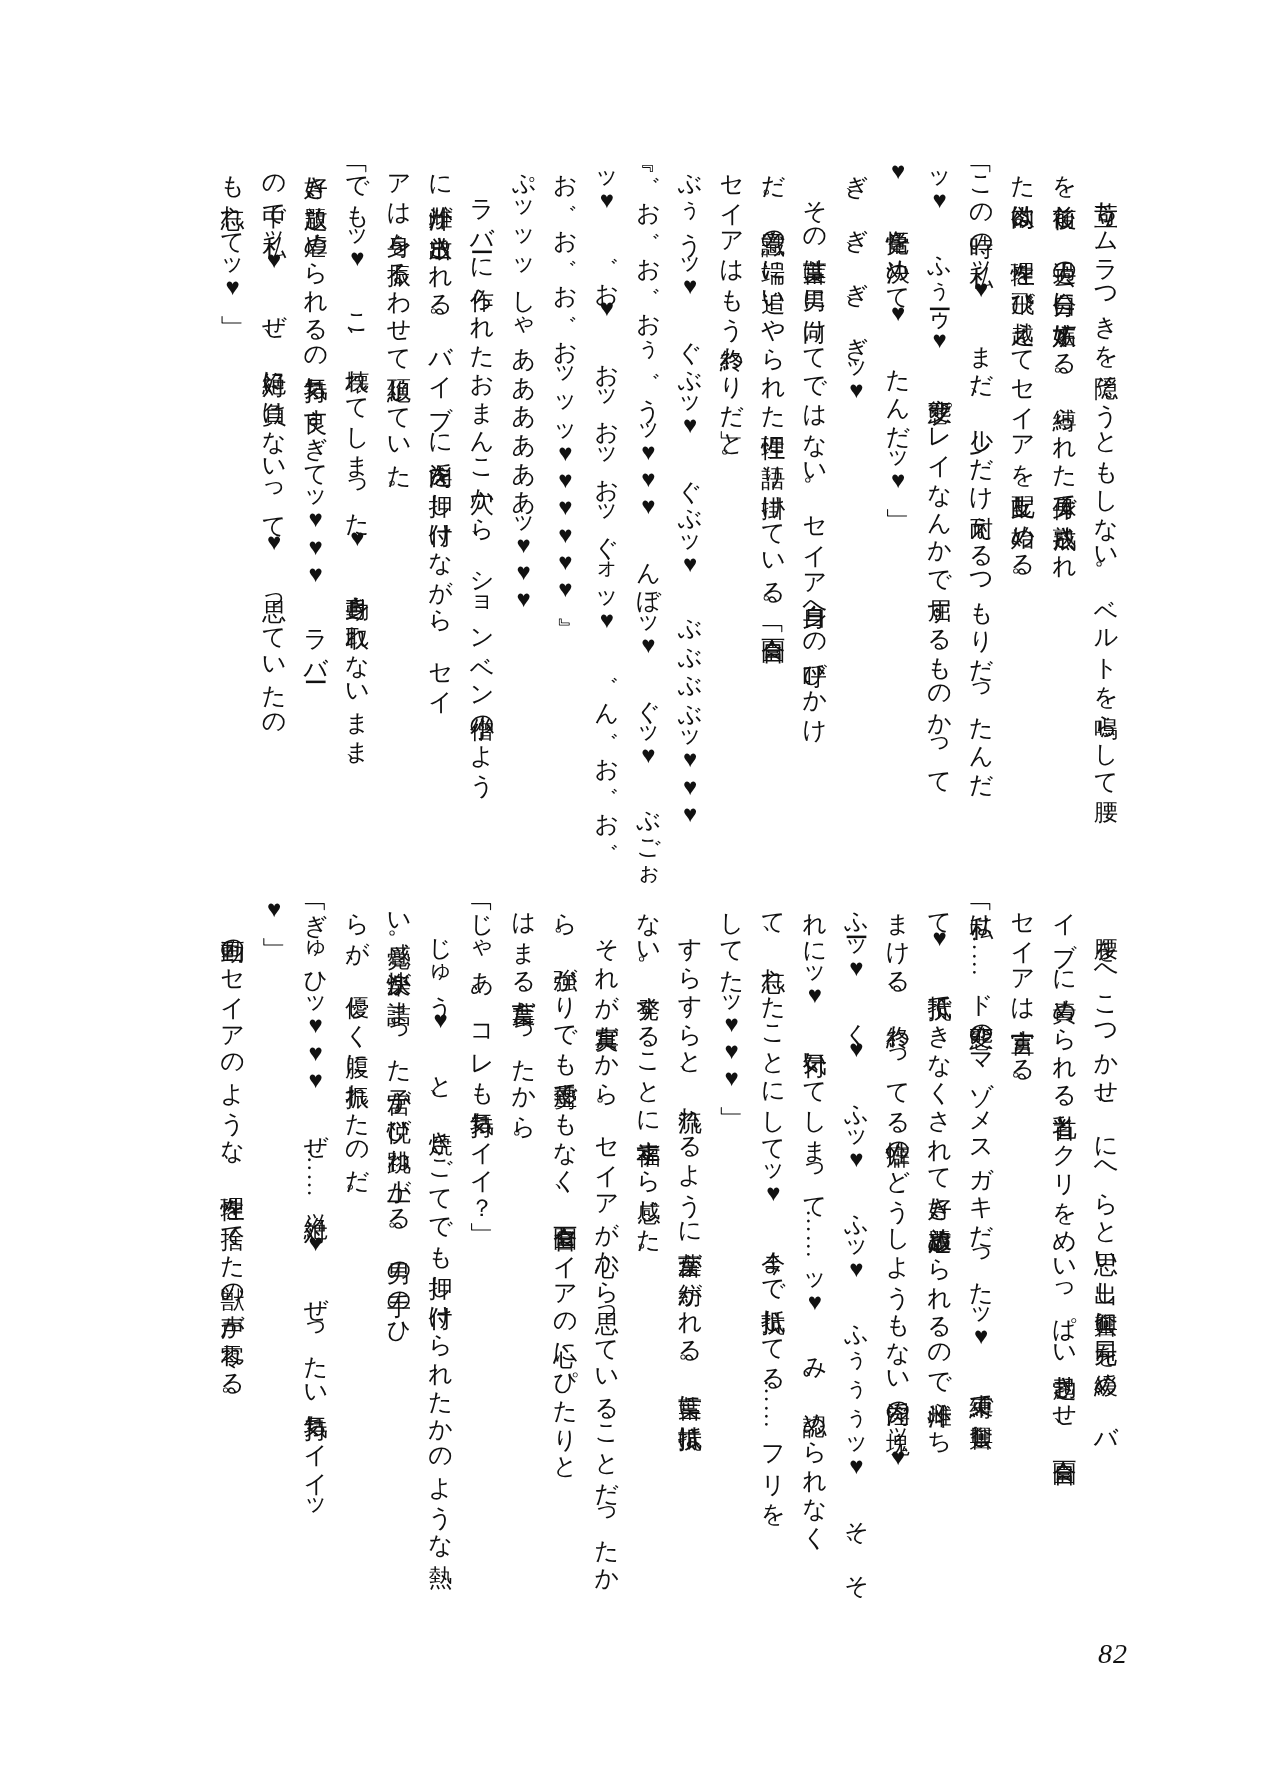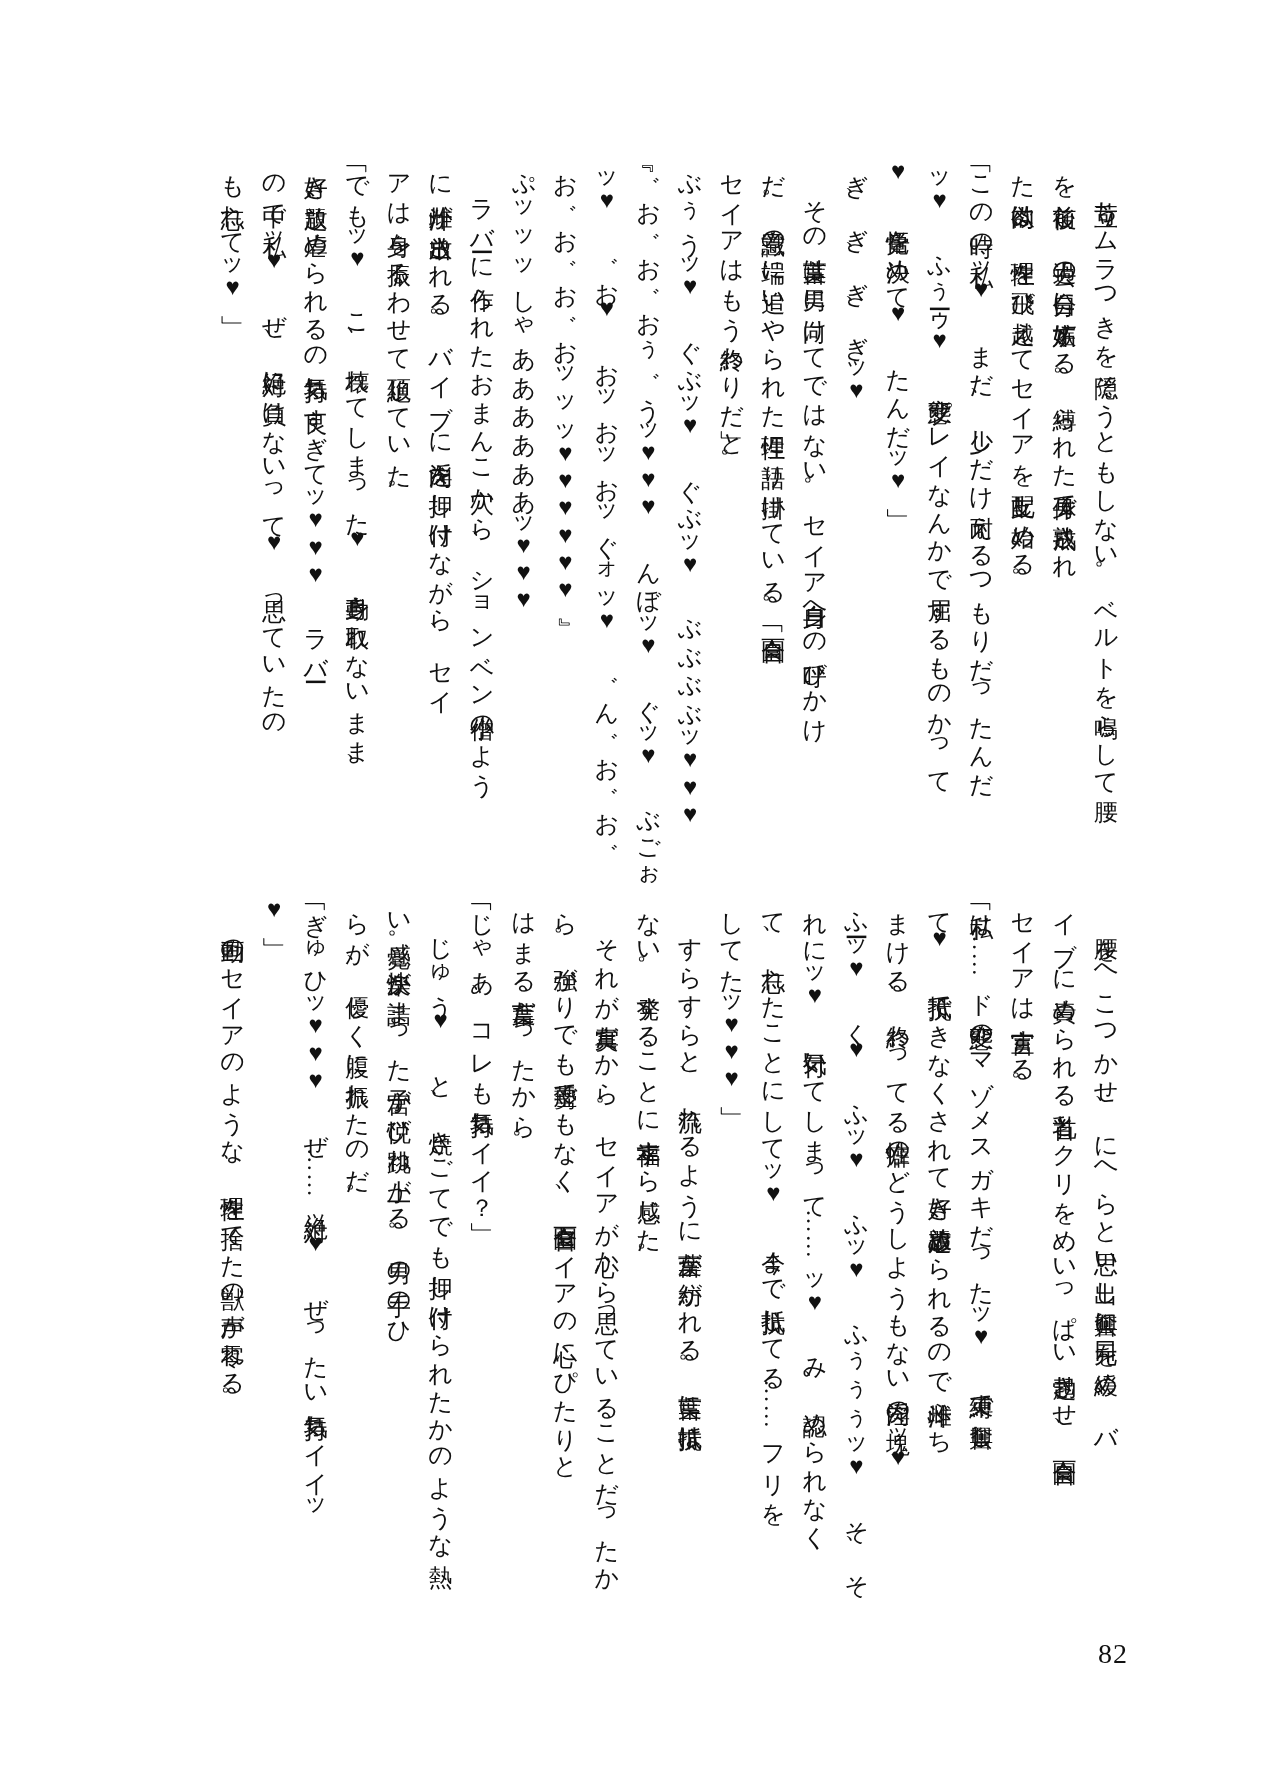--- a/index.html
+++ b/index.html
@@ -33,20 +33,21 @@
     padding: 0;
     line-height: 41.6px;
   }
   .page-number {
     position: absolute;
     left: 1098px;
     top: 1638px;
     font-size: 28px;
     letter-spacing: 1px;
     color: #111111;
+    font-style: italic;
   }
 </style>
 </head>
 <body>
 
 <div class="page">
   <div class="tier tier-top"><p class="col">　苛立ちムラつきを隠そうともしない。ベルトを鳴らして腰</p><p class="col">を前後し、過去の自分に嫉妬する。縛られた身体で熟成され</p><p class="col">た肉欲は、理性を飛び越えてセイアを支配し始める。</p><p class="col">「この時の私ッ♥　まだ、少しだけ耐えるつもりだったんだ</p><p class="col">ッ♥　ふぅーゥ♥　変態プレイなんかで屈するものかって</p><p class="col">♥　覚悟を決めて♥　たんだッ♥」</p><p class="col">ぎ、ぎ、ぎ、ぎッ♥</p><p class="col">　その言葉は男に向けてではない。セイア自身への呼びかけ</p><p class="col">だ。意識の端に追いやられた理性に語り掛けている。「百合園</p><p class="col">セイアはもう終わりだ」と。</p><p class="col">ぶぅうッ♥　ぐぶッ♥　ぐぶッ♥　ぶぶぶぶッ♥♥♥</p><p class="col">『゛お゛お゛おぅ゛うッ♥♥♥　んぼッ♥　ぐッ♥　ぶごぉ</p><p class="col">ッ♥　゛お♥　おッおッおッぐォッ♥　゛ん゛お゛お゛</p><p class="col">お゛お゛お゛おッッッ♥♥♥♥♥♥』</p><p class="col">ぷッッッしゃああああああッ♥♥♥</p><p class="col">　ラバーに作られたおまんこ穴から、ションベン小僧のよう</p><p class="col">に雌汁が放出される。バイブに淫肉を押し付けながら、セイ</p><p class="col">アは身を振るわせて絶頂していた。</p><p class="col">「でもッ♥　こ、壊れてしまった♥　身動き取れないまま、</p><p class="col">好き放題、虐められるの気持ち良すぎてッ♥♥♥　ラバー</p><p class="col">の中で私ッ♥　ぜ、絶対に負けないって♥　思っていたの</p><p class="col">も忘れてッ♥」</p></div>
   <div class="tier tier-bottom"><p class="col">　腰をへこつかせ、にへらと思い出し興奮に口元を緩め、バ</p><p class="col">イブに責められる乳首とクリをめいっぱい勃起させ、百合園</p><p class="col">セイアは宣言する。</p><p class="col">「私は……ド変態のマゾメスガキだったッ♥　束縛で興奮し</p><p class="col">て♥　抵抗できなくされて好き放題虐められるので雌汁ぶち</p><p class="col">まける、終わってる性癖のどうしようもない淫肉の塊ッ♥</p><p class="col">ふーッ♥　く♥　ふッ♥　ふッ♥　ふぅぅぅッ♥　そ、そ</p><p class="col">れにッ♥　気付いてしまって……ッ♥　み、認められなく</p><p class="col">て、忘れたことにしてッ♥　今まで抵抗してる……フリを</p><p class="col">してたッ♥♥♥」</p><p class="col">　すらすらと、流れるように言葉が紡がれる。言葉に抵抗は</p><p class="col">ない。発することに幸福すら感じた。</p><p class="col">　それが真実だから。セイアが心から思っていることだったか</p><p class="col">ら。強がりでも虚勢でもなく、百合園セイアの心にぴたりと</p><p class="col">はまる言葉だったから。</p><p class="col">「じゃあ、コレも気持ちイイ？」</p><p class="col">　じゅう♥　と、焼きごてでも押し付けられたかのような熱</p><p class="col">い感覚。快楽が詰まった子宮が悦び跳ね上がる。男の手のひ</p><p class="col">らが、優しく腹に振れたのだ。</p><p class="col">「ぎゅひッ♥♥♥　ぜ……絶対ッ♥　ぜったい気持ちイイッ</p><p class="col">♥」</p><p class="col">　動画のセイアのような、理性を捨てた獣の声が零れる。</p></div>
   <div class="page-number">82</div>
 </div>

